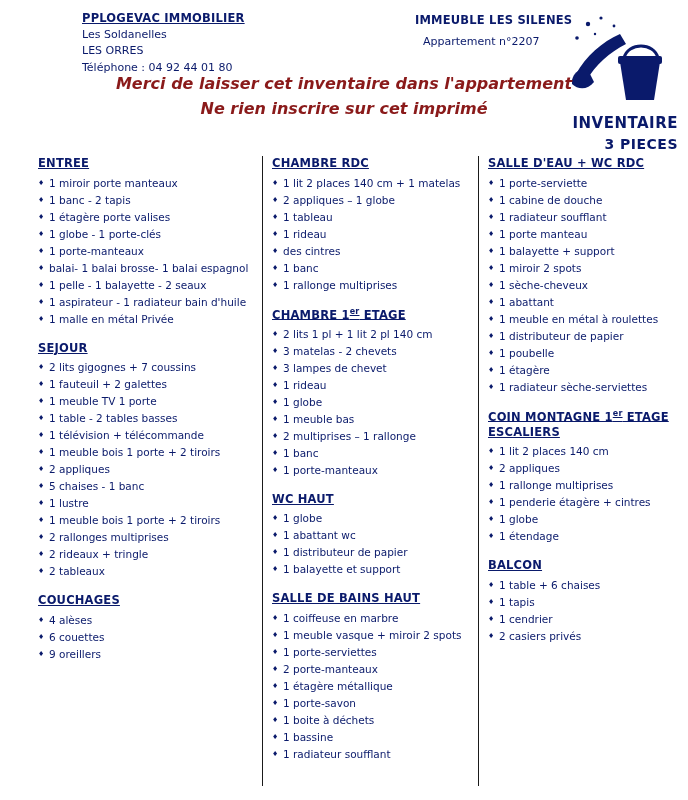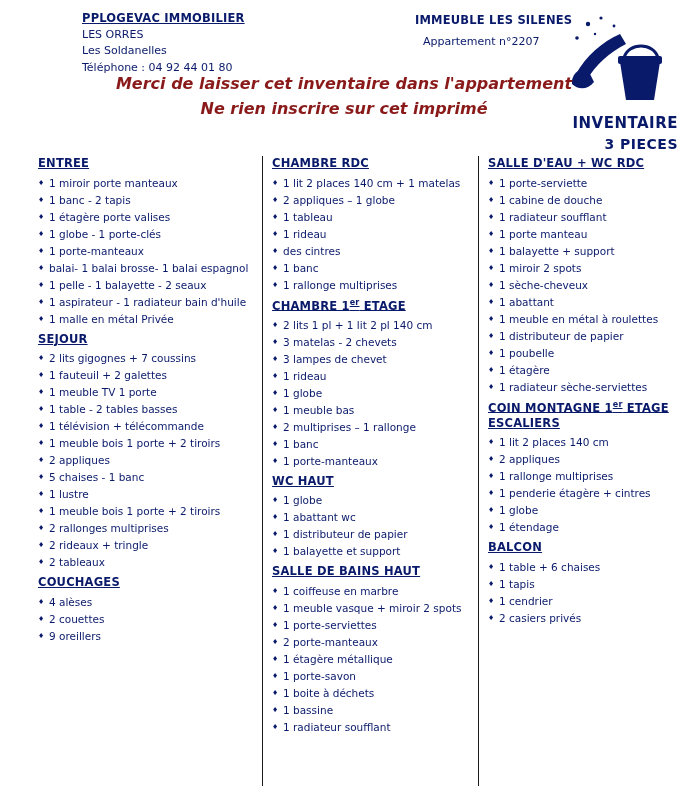--- a/index.html
+++ b/index.html
@@ -133,21 +133,21 @@
     width: 0;
     border-left: 1px solid #1a1a1a;
     height: 630px;
   }
   .vline.v1 { left: 252px; }
   .vline.v2 { left: 468px; }
 
   .sect {
     margin-bottom: 2px;
   }
-  .sect + .sect { margin-top: 4px; }
+  .sect + .sect { margin-top: 13px; }
   .sect h3 {
     margin: 0 0 3px 0;
     font-size: 11.5px;
     font-weight: bold;
     color: #0a1a6b;
     text-decoration: underline;
     letter-spacing: .2px;
     line-height: 1.35;
   }
   .sect h3 sup { font-size: 8px; text-decoration: underline; }
@@ -176,22 +176,22 @@
 </style>
 </head>
 <body>
 
 <div class="page">
 
   <div class="header">
 
     <div class="agency">
       <div class="name">PPLOGEVAC IMMOBILIER</div>
+      <div class="line">Les Soldanelles</div>
       <div class="line">LES ORRES</div>
-      <div class="line">Les Soldanelles</div>
       <div class="phone">Téléphone :  04 92 44 01 80</div>
     </div>
 
     <div class="building">
       <div class="bname">IMMEUBLE LES SILENES</div>
       <div class="apt">Appartement n°2207</div>
     </div>
 
     <div class="logo">
       <svg width="96" height="96" viewBox="0 0 96 96" xmlns="http://www.w3.org/2000/svg">
@@ -261,21 +261,21 @@
             <li>1 meuble bois 1 porte + 2 tiroirs</li>
             <li>2 rallonges multiprises</li>
             <li>2 rideaux + tringle</li>
             <li>2 tableaux</li>
           </ul>
         </div>
         <div class="sect">
           <h3>COUCHAGES</h3>
           <ul class="items">
             <li>4 alèses</li>
-            <li>2 couettes</li>
+            <li>6 couettes</li>
             <li>9 oreillers</li>
           </ul>
         </div>
       </div>
     <div class="col col2">
         <div class="sect">
           <h3>CHAMBRE RDC</h3>
           <ul class="items">
             <li>1 lit 2 places 140 cm + 1 matelas</li>
             <li>2 appliques – 1 globe</li>

